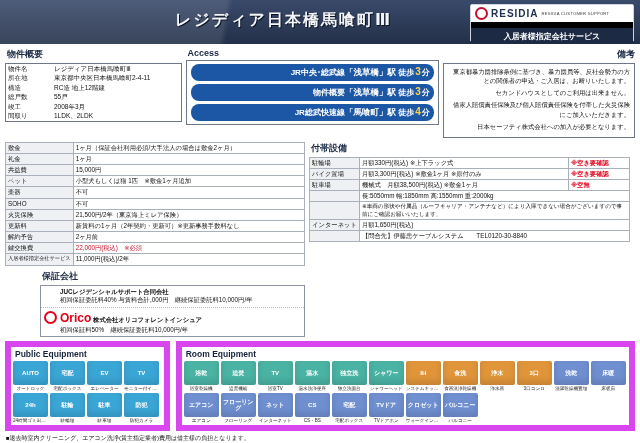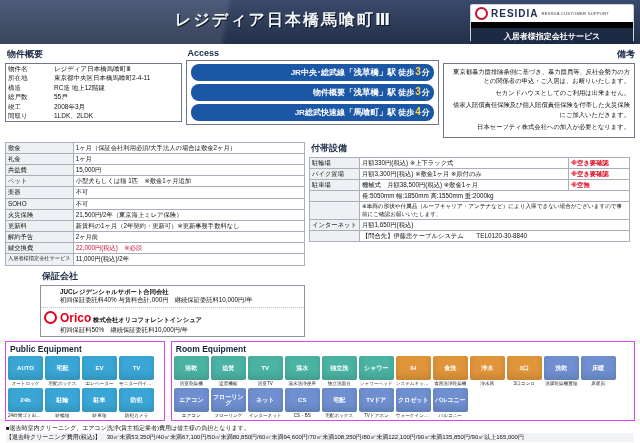--- a/index.html
+++ b/index.html
@@ -97,21 +97,21 @@
   .guarantee{margin-top:4px;margin-left:35px;}
   .g-row{display:flex;align-items:flex-start;font-size:6.3px;line-height:1.35;padding:2px 3px;border-bottom:1px dotted #b9bdc6;}
   .g-mark{
     width:9px;height:9px;border-radius:50%;border:2px solid #e2001a;margin:1px 3px 0 0;flex:0 0 auto;
   }
   .g-orico{color:#e2001a;font-weight:bold;font-size:12px;}
   .g-name{font-weight:bold;}
 
   
   .equip{display:flex;gap:6px;padding:4px 5px 0 5px;}
-  .equip-col{border:1px solid #d946ef;padding:2px;}
+  .equip-col{border:6px solid #d946ef;padding:2px;}
   .equip-col.pub{width:155px;}
   .equip-col.room{width:462px;}
   .equip-title{font-size:8.5px;font-weight:bold;color:#17243c;padding:0 0 2px 2px;}
   .icon-grid{display:flex;flex-wrap:wrap;gap:2px;}
   .icon-cell{width:35px;}
   .icon-box{
     width:35px;height:24px;border-radius:2px;color:#fff;
     display:flex;align-items:center;justify-content:center;
     font-size:6px;font-weight:bold;text-align:center;line-height:1.05;
     box-shadow:inset 0 -4px 6px rgba(0,0,0,.12);

